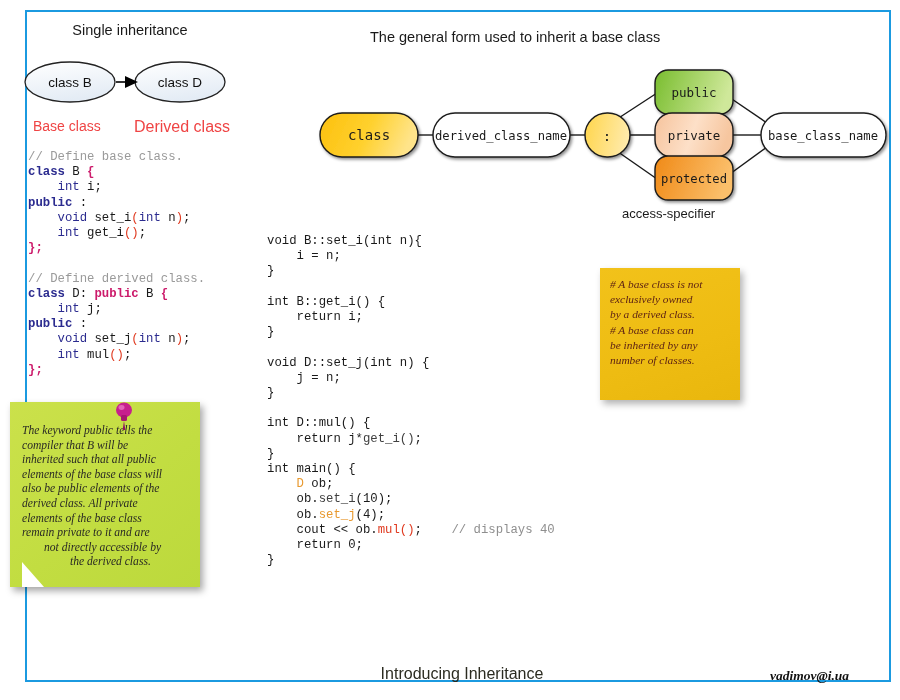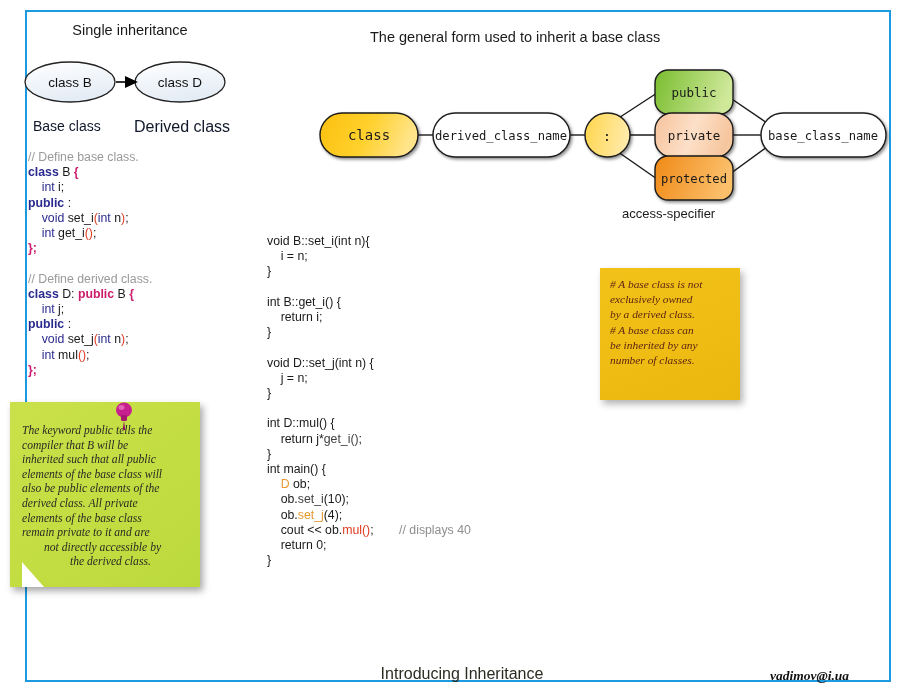--- a/index.html
+++ b/index.html
@@ -69,30 +69,30 @@
 
   
   #ellipse-diagram {
     position: absolute;
     left: 20px; top: 55px;
     width: 225px; height: 80px;
   }
   .ell-label {
     position: absolute;
     font-size: 13.5px;
-    color: #0f172a;
+    color: #ef4444;
     white-space: nowrap;
   }
   #lbl-base { left: 33px; top: 118px; font-size: 14px; }
   #lbl-derived { left: 134px; top: 118px; font-size: 16px; }
 
   
   .code {
     position: absolute;
-    font-family: Liberation Sans, sans-serif;
+    font-family: Liberation Mono, monospace;
     font-size: 12.3px;
     line-height: 15.2px;
     white-space: pre;
     color: #1a1a1a;
   }
   #code-left { left: 28px; top: 150px; }
   #code-mid  { left: 267px; top: 234px; }
 
   .c-com { color: #9a9a9a; }
   .c-kw  { color: #2b2b8f; font-weight: bold; }

